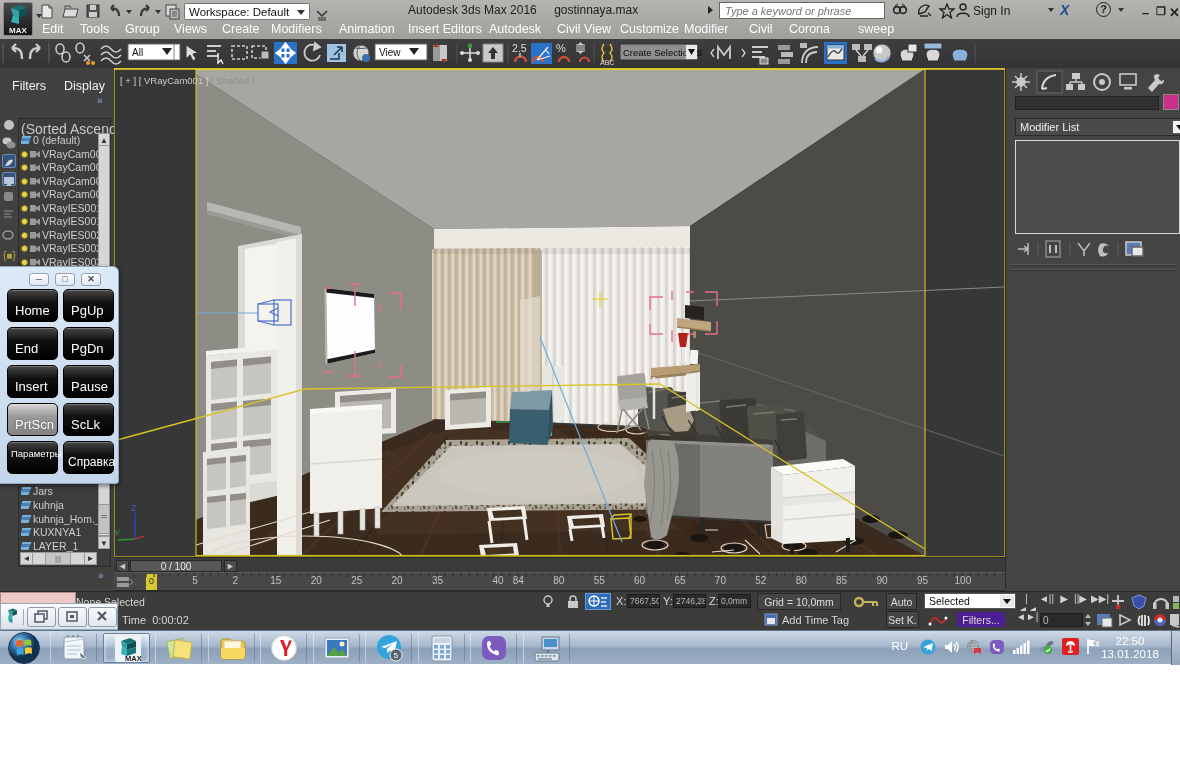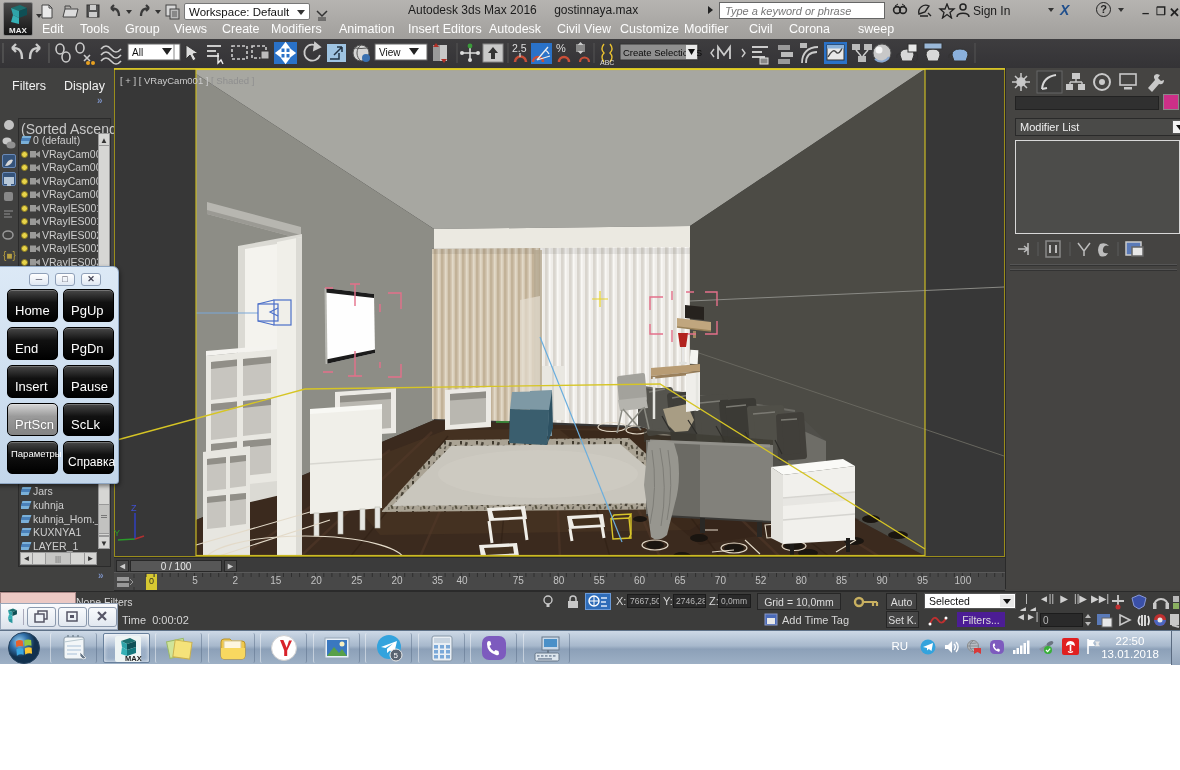--- a/index.html
+++ b/index.html
@@ -415,21 +415,21 @@
       </g>
  </svg>
  <div style="position:absolute;left:2px;top:2px;width:18px;height:14px"><svg width="18" height="14">
         <rect x="1" y="2" width="12" height="4" fill="#999"></rect>
         <rect x="1" y="8" width="12" height="4" fill="#999"></rect>
         <path d="M14 4 l3 3 -3 3" stroke="#999" fill="none"></path>
       </svg></div>
  <div id="tb-marker">0</div>
 </div>
 <div id="status1">
- <span style="position:absolute;left:76px;top:4px;font-size:10.5px">None Filters</span>
+ <span style="position:absolute;left:76px;top:4px;font-size:10.5px">None Selected</span>
  <svg width="16" height="16" style="position:absolute;left:540px;top:2px">
       <circle cx="8" cy="6" r="4" fill="none" stroke="#c8c8c8" stroke-width="1.4"></circle>
       <path d="M6.5 10 h3 v3 h-3 z" fill="#c8c8c8"></path>
     </svg>
  <svg width="14" height="16" style="position:absolute;left:566px;top:2px">
       <rect x="2" y="7" width="10" height="7" fill="#c8c8c8"></rect>
       <path d="M4 7 v-2 a3 3 0 0 1 6 0 v2" fill="none" stroke="#c8c8c8" stroke-width="1.5"></path>
     </svg>
  <div style="position:absolute;left:585px;top:1px;width:26px;height:17px;background:#2e6cb8;border:1px solid #6a9ad8"><svg width="24" height="15">
         <circle cx="8" cy="7" r="5" fill="none" stroke="#fff" stroke-width="1.4"></circle>
@@ -540,22 +540,22 @@
   <path d="M32.0 1 v4 M40.1 1 v4 M48.2 1 v4 M56.2 1 v4 M64.3 1 v4 M72.4 1 v4 M80.5 1 v4 M88.6 1 v4 M96.7 1 v4 M104.7 1 v4 M112.8 1 v4 M120.9 1 v4 M129.0 1 v4 M137.1 1 v4 M145.2 1 v4 M153.2 1 v4 M161.3 1 v4 M169.4 1 v4 M177.5 1 v4 M185.6 1 v4 M193.7 1 v4 M201.7 1 v4 M209.8 1 v4 M217.9 1 v4 M226.0 1 v4 M234.1 1 v4 M242.2 1 v4 M250.2 1 v4 M258.3 1 v4 M266.4 1 v4 M274.5 1 v4 M282.6 1 v4 M290.7 1 v4 M298.7 1 v4 M306.8 1 v4 M314.9 1 v4 M323.0 1 v4 M331.1 1 v4 M339.2 1 v4 M347.2 1 v4 M355.3 1 v4 M363.4 1 v4 M371.5 1 v4 M379.6 1 v4 M387.7 1 v4 M395.7 1 v4 M403.8 1 v4 M411.9 1 v4 M420.0 1 v4 M428.1 1 v4 M436.2 1 v4 M444.2 1 v4 M452.3 1 v4 M460.4 1 v4 M468.5 1 v4 M476.6 1 v4 M484.6 1 v4 M492.7 1 v4 M500.8 1 v4 M508.9 1 v4 M517.0 1 v4 M525.1 1 v4 M533.1 1 v4 M541.2 1 v4 M549.3 1 v4 M557.4 1 v4 M565.5 1 v4 M573.6 1 v4 M581.6 1 v4 M589.7 1 v4 M597.8 1 v4 M605.9 1 v4 M614.0 1 v4 M622.1 1 v4 M630.1 1 v4 M638.2 1 v4 M646.3 1 v4 M654.4 1 v4 M662.5 1 v4 M670.6 1 v4 M678.6 1 v4 M686.7 1 v4 M694.8 1 v4 M702.9 1 v4 M711.0 1 v4 M719.1 1 v4 M727.1 1 v4 M735.2 1 v4 M743.3 1 v4 M751.4 1 v4 M759.5 1 v4 M767.6 1 v4 M775.6 1 v4 M783.7 1 v4 M791.8 1 v4 M799.9 1 v4 M808.0 1 v4 M816.1 1 v4 M824.1 1 v4 M832.2 1 v4 M840.3 1 v4 M848.4 1 v4 M856.5 1 v4 M864.5 1 v4 M872.6 1 v4 M880.7 1 v4 M888.8 1 v4" stroke="#2f2f2f" stroke-width="1"></path>
  </svg>
  <div style="position:absolute;left:114px;top:572px;width:891px;height:19px;pointer-events:none">
       <span class="tbn" style="left:81.0px">5</span>
       <span class="tbn" style="left:121.4px">2</span>
       <span class="tbn" style="left:161.8px">15</span>
       <span class="tbn" style="left:202.2px">20</span>
       <span class="tbn" style="left:242.7px">25</span>
       <span class="tbn" style="left:283.1px">20</span>
       <span class="tbn" style="left:323.5px">35</span>
-      <span class="tbn" style="left:348px">40</span>
-      <span class="tbn" style="left:404.3px">75</span>
+      <span class="tbn" style="left:384px">40</span>
+      <span class="tbn" style="left:404.3px">84</span>
       <span class="tbn" style="left:444.7px">80</span>
       <span class="tbn" style="left:485.2px">55</span>
       <span class="tbn" style="left:525.6px">60</span>
       <span class="tbn" style="left:566.0px">65</span>
       <span class="tbn" style="left:606.4px">70</span>
       <span class="tbn" style="left:646.8px">52</span>
       <span class="tbn" style="left:687.2px">80</span>
       <span class="tbn" style="left:727.6px">85</span>
       <span class="tbn" style="left:768.1px">90</span>
       <span class="tbn" style="left:808.5px">95</span>

